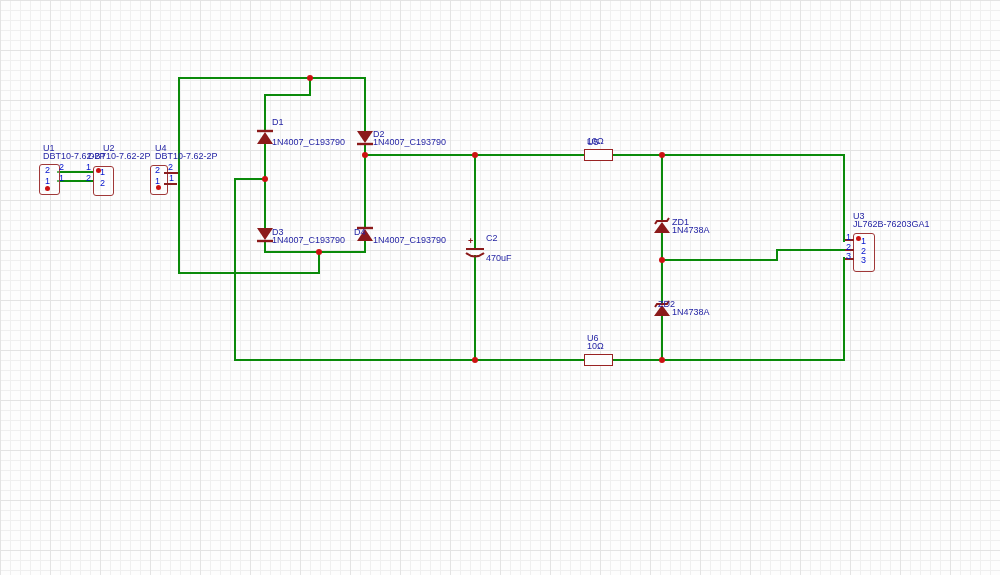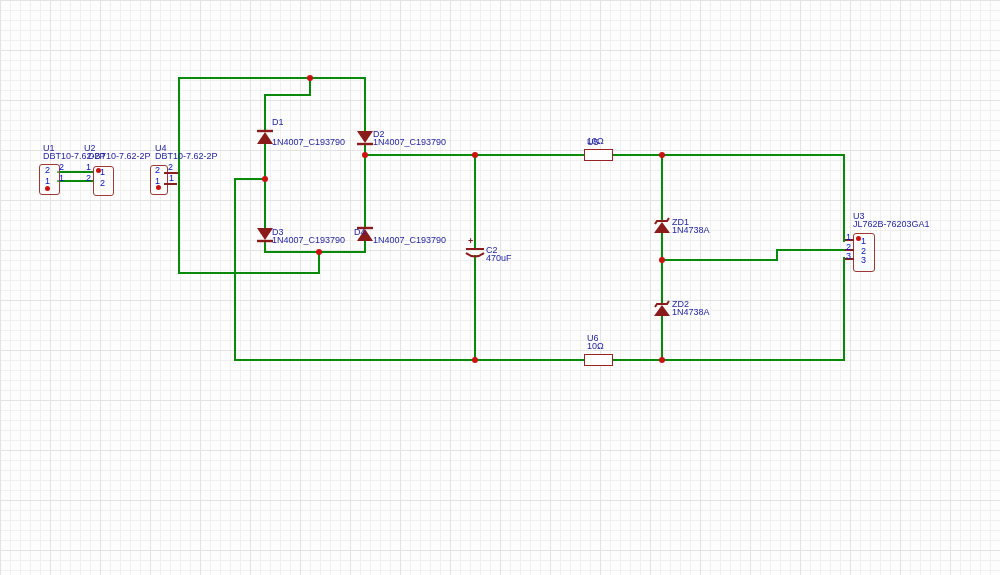--- a/index.html
+++ b/index.html
@@ -83,21 +83,21 @@
 
   <span class="lbl" style="left:43px;top:144px">U1</span>
   <span class="lbl" style="left:43px;top:152px">DBT10-7.62-2P</span>
   <div class="cbox" style="left:39px;top:164px;width:19px;height:29px"></div>
   <span class="pn" style="left:45px;top:166px">2</span>
   <span class="pn" style="left:45px;top:177px">1</span>
   <span class="pn" style="left:59px;top:163px">2</span>
   <span class="pn" style="left:59px;top:174px">1</span>
   <div class="pdot" style="left:45px;top:186px"></div>
 
-  <span class="lbl" style="left:84px;top:144px">U2</span>
+  <span class="lbl" style="left:103px;top:144px">U2</span>
   <span class="lbl" style="left:88px;top:152px">DBT10-7.62-2P</span>
   <div class="cbox" style="left:93px;top:166px;width:19px;height:28px"></div>
   <span class="pn" style="left:100px;top:168px">1</span>
   <span class="pn" style="left:100px;top:179px">2</span>
   <span class="pn" style="left:86px;top:163px">1</span>
   <span class="pn" style="left:86px;top:174px">2</span>
   <div class="pdot" style="left:96px;top:168px"></div>
 
   <span class="lbl" style="left:155px;top:144px">U4</span>
   <span class="lbl" style="left:155px;top:152px">DBT10-7.62-2P</span>
@@ -136,21 +136,21 @@
     <polygon points="11,3 3,15 19,15" fill="#8b1a1a"></polygon>
   </svg>
   <span class="lbl" style="left:354px;top:228px">D4</span>
   <span class="lbl" style="left:373px;top:236px">1N4007_C193790</span>
 
   <span class="plus" style="left:468px;top:237px">+</span>
   <svg class="sym" style="left:462px;top:236px" width="26" height="26" viewBox="0 0 26 26">
     <line x1="4" y1="13" x2="22" y2="13" stroke="#8b1a1a" stroke-width="2"></line>
     <path d="M4,17 Q13,24 22,17" fill="none" stroke="#8b1a1a" stroke-width="2"></path>
   </svg>
-  <span class="lbl" style="left:486px;top:246px">C2</span>
+  <span class="lbl" style="left:486px;top:234px">C2</span>
   <span class="lbl" style="left:486px;top:254px">470uF</span>
 
   <span class="lbl" style="left:587px;top:138px">U5</span>
   <span class="lbl" style="left:587px;top:137px">10Ω</span>
   <div class="rbox" style="left:584px;top:149px;width:29px;height:12px"></div>
 
   <span class="lbl" style="left:587px;top:334px">U6</span>
   <span class="lbl" style="left:587px;top:342px">10Ω</span>
   <div class="rbox" style="left:584px;top:354px;width:29px;height:12px"></div>
 
@@ -158,21 +158,21 @@
     <polyline points="4,8 6,5 16,5 18,2" fill="none" stroke="#8b1a1a" stroke-width="2"></polyline>
     <polygon points="11,6 3,17 19,17" fill="#8b1a1a"></polygon>
   </svg>
   <span class="lbl" style="left:672px;top:218px">ZD1</span>
   <span class="lbl" style="left:672px;top:226px">1N4738A</span>
 
   <svg class="sym" style="left:651px;top:299px" width="22" height="19" viewBox="0 0 22 19">
     <polyline points="4,8 6,5 16,5 18,2" fill="none" stroke="#8b1a1a" stroke-width="2"></polyline>
     <polygon points="11,6 3,17 19,17" fill="#8b1a1a"></polygon>
   </svg>
-  <span class="lbl" style="left:672px;top:300px">ZD2</span>
+  <span class="lbl" style="left:658px;top:300px">ZD2</span>
   <span class="lbl" style="left:672px;top:308px">1N4738A</span>
 
   <span class="lbl" style="left:853px;top:212px">U3</span>
   <span class="lbl" style="left:853px;top:220px">JL762B-76203GA1</span>
   <div class="cbox" style="left:853px;top:233px;width:20px;height:37px"></div>
   <div class="stub" style="left:845px;top:239px;width:9px;height:2px"></div>
   <div class="stub" style="left:845px;top:249px;width:9px;height:2px"></div>
   <div class="stub" style="left:845px;top:258px;width:9px;height:2px"></div>
   <span class="pn" style="left:861px;top:237px">1</span>
   <span class="pn" style="left:861px;top:247px">2</span>

